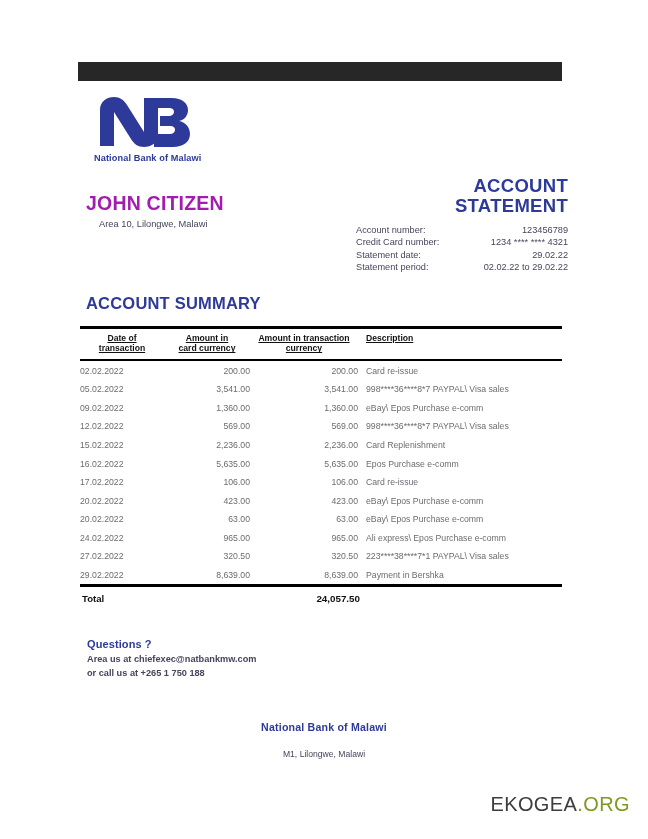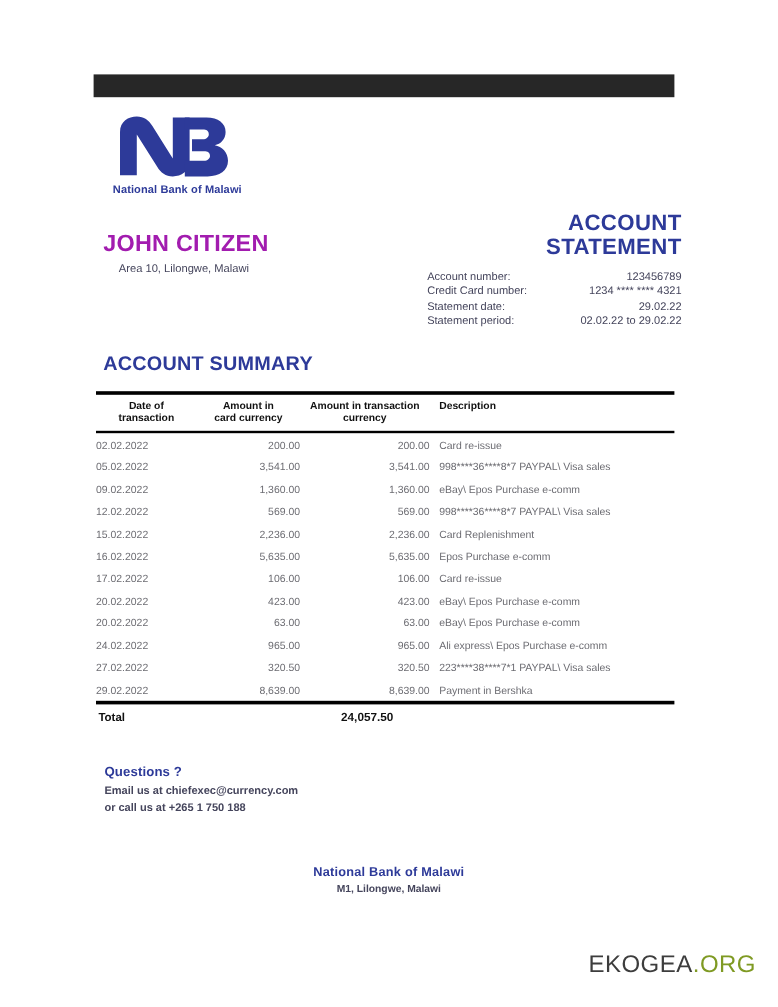--- a/index.html
+++ b/index.html
@@ -134,20 +134,21 @@
     border-collapse: collapse;
     table-layout: fixed;
   }
   table.tx th {
     font-size: 8.6px;
     font-weight: bold;
     color: #111111;
     padding: 4px 0 5px 0;
     line-height: 1.25;
     vertical-align: top;
+    text-decoration: underline;
   }
   .col-date   { width: 84px; text-align: center; }
   .col-card   { width: 86px; text-align: center; }
   .col-trans  { width: 108px; text-align: center; }
   .col-desc   { width: 204px; text-align: left; padding-left: 8px !important; }
 
   table.tx td {
     font-size: 8.7px;
     color: #6c6c72;
     padding: 4.3px 0;
@@ -168,21 +169,21 @@
   .total-label {
     width: 84px;
     font-size: 9.6px;
     font-weight: bold;
     color: #111111;
     padding-left: 2px;
   }
   .total-spacer { width: 86px; }
   .total-value {
     width: 108px;
-    text-align: center;
+    text-align: right;
     padding-right: 8px;
     font-size: 9.8px;
     font-weight: bold;
     color: #111111;
   }
 
   
   .questions-block {
     position: absolute;
     left: 87px;
@@ -210,23 +211,23 @@
     top: 721px;
     text-align: center;
   }
   .bank-footer-name {
     font-size: 10.6px;
     font-weight: bold;
     color: #2d3a99;
     letter-spacing: .2px;
   }
   .bank-footer-address {
-    margin-top: 2px;
+    margin-top: 16px;
     font-size: 8.6px;
-    font-weight: bold;
+    font-weight: normal;
     color: #45455c;
   }
 
   
   .watermark {
     position: absolute;
     right: 18px;
     top: 793px;
     font-size: 20px;
     letter-spacing: .4px;
@@ -387,21 +388,21 @@
 
     <div class="total-row">
       <div class="total-label">Total</div>
       <div class="total-spacer"></div>
       <div class="total-value">24,057.50</div>
     </div>
   </div>
 
   <div class="questions-block">
     <div class="questions-title">Questions ?</div>
-    <div class="questions-line">Email us at chiefexec@currency.com</div>
+    <div class="questions-line">Area us at chiefexec@natbankmw.com</div>
     <div class="questions-line">or call us at +265 1 750 188</div>
   </div>
 
   <div class="bank-footer">
     <div class="bank-footer-name">National Bank of Malawi</div>
     <div class="bank-footer-address">M1, Lilongwe, Malawi</div>
   </div>
 
   <div class="watermark">
     <span class="wm-main">EKOGEA</span><span class="wm-tld">.ORG</span>

